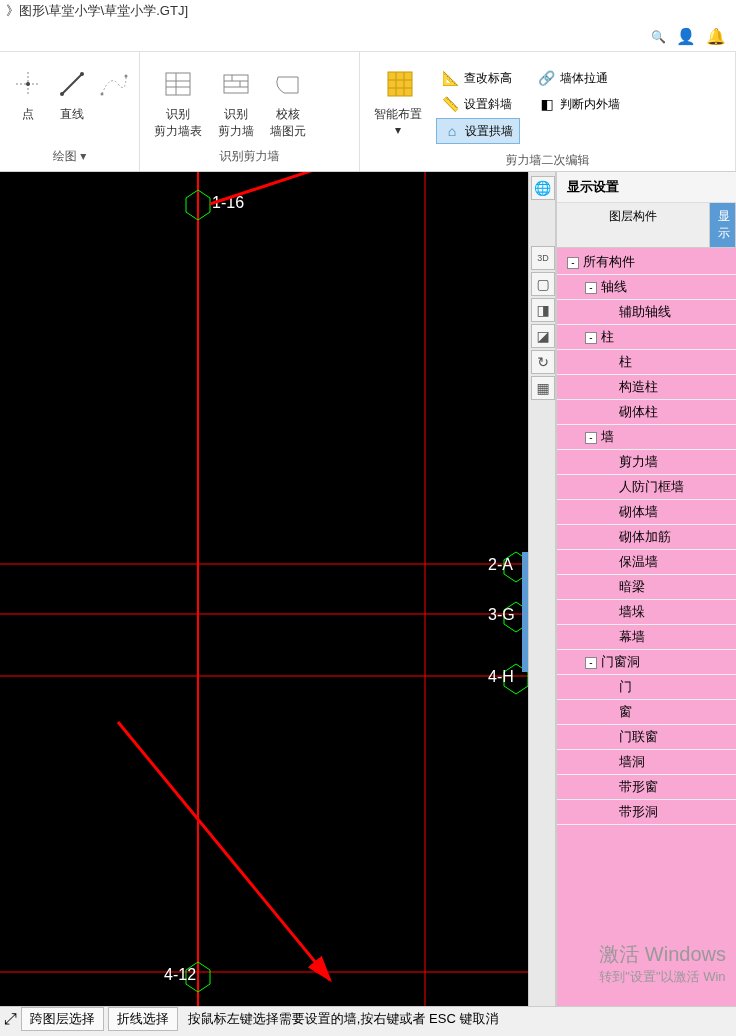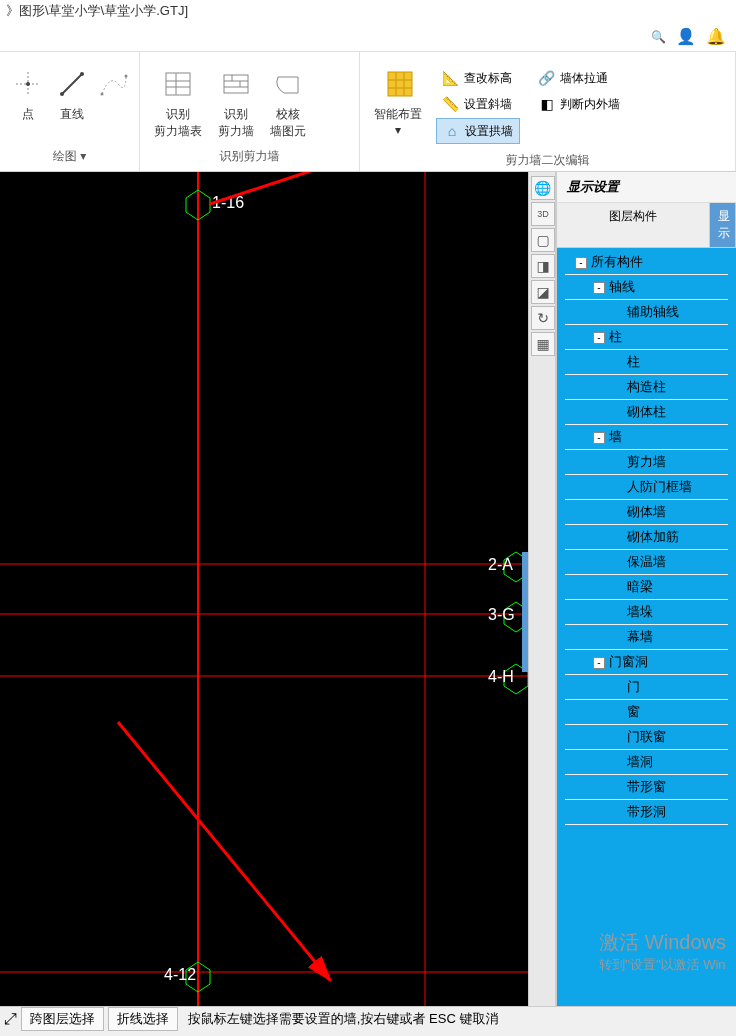--- a/index.html
+++ b/index.html
@@ -180,21 +180,20 @@
       display: flex;
       flex-direction: column;
       min-width: 0;
     }
     .panel-title {
       background: #f5f5f5;
       padding: 6px 10px;
       font-size: 13px;
       font-weight: bold;
       border-bottom: 1px solid #ddd;
-      font-style: italic;
     }
     .tabs {
       display: flex;
       background: #f0f0f0;
       border-bottom: 1px solid #ddd;
     }
     .tab {
       padding: 6px 16px;
       cursor: pointer;
       font-size: 13px;
@@ -214,22 +213,22 @@
       padding: 5px 8px;
       text-align: center;
       border-right: 1px solid #ccc;
       font-size: 12px;
     }
     .th1 { flex: 1; }
     .th2 { width: 26px; background: #5b9bd5; color: #fff; }
     .tree {
       flex: 1;
       overflow-y: auto;
-      background: #0ea5e9;
-      padding: 2px 8px;
+      background: #f9a8d4;
+      padding: 2px 0;
     }
     .tree-row {
       display: flex;
       align-items: center;
       padding: 3px 4px;
       border-bottom: 1px solid #f0f0f0;
       font-size: 13px;
       cursor: pointer;
     }
     .tree-indent {
@@ -254,21 +253,21 @@
       justify-content: center;
       flex-shrink: 0;
     }
     .tree-label {
       flex: 1;
       padding-left: 2px;
     }
     .watermark {
       position: absolute;
       right: 10px;
-      bottom: 62px;
+      bottom: 50px;
       color: #999;
       font-size: 20px;
       pointer-events: none;
       z-index: 20;
       margin-top: 31px;
     }
     .watermark-sub {
       font-size: 13px;
     }
     .status-bar {
@@ -467,21 +466,21 @@
         </marker>
       </defs>
       <line class="arrow-red" x1="210" y1="32" x2="460" y2="-50" marker-end="url(#arh)"></line>
       <line class="arrow-red" x1="118" y1="550" x2="330" y2="808" marker-end="url(#arh)"></line>
     </svg>
     <div class="scroll-ind"></div>
   </div>
 
   <div class="vtoolbar">
     <div class="vtool-btn">🌐</div>
-    <div class="vtool-btn" style="font-size:9px;">3D</div>
+    <div class="vtool-btn" style="font-size:9px;margin-top:44px;">3D</div>
     <div class="vtool-btn">▢</div>
     <div class="vtool-btn">◨</div>
     <div class="vtool-btn">◪</div>
     <div class="vtool-btn">↻</div>
     <div class="vtool-btn">▦</div>
   </div>
 
   <div class="side-panel">
     <div class="panel-title">显示设置</div>
     <div class="table-header">

